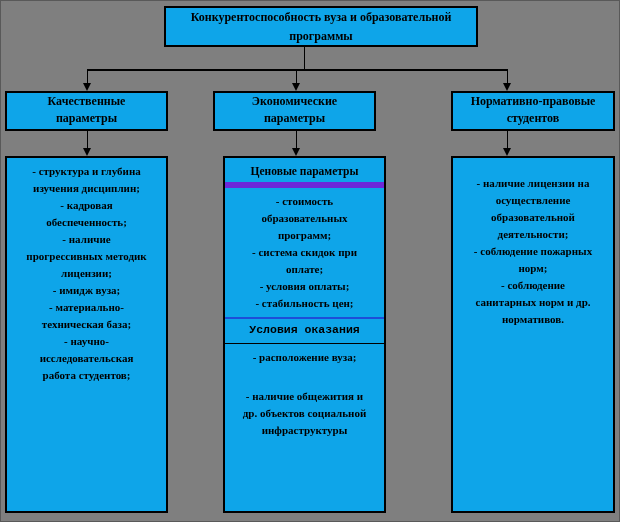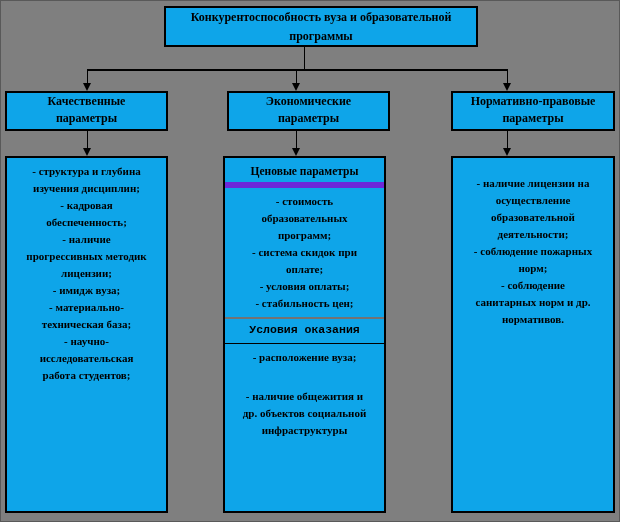--- a/index.html
+++ b/index.html
@@ -26,35 +26,35 @@
     font-size:12px; line-height:19px;
     white-space:pre-line;
   }
   .hdr-box {
     top:90px; height:40px;
     display:flex; align-items:flex-start; justify-content:center;
     font-size:12px; line-height:17px;
     white-space:pre-line;
   }
   .hdr-left  { left:4px;   width:163px; }
-  .hdr-mid   { left:226px; width:163px; }
+  .hdr-mid   { left:212px; width:163px; }
   .hdr-right { left:450px; width:164px; }
 
   .list-box { top:155px; height:357px; font-size:11px; line-height:17px; }
   .list-left  { left:4px;   width:163px; padding:5px 3px 0 3px; }
   .list-mid   { left:222px; width:163px; padding:0; display:flex; flex-direction:column; }
   .list-right { left:450px; width:164px; padding:17px 3px 0 3px; }
 
   .item { white-space:pre-line; }
   .gap-top { margin-top:22px; }
   .gap-small { margin-top:3px; }
 
   .sec { width:100%; overflow:hidden; text-align:center; padding:0 4px; }
   .sec1 { height:30px;  border-bottom:6px solid #6d28d9; padding-top:5px; }
-  .sec2 { height:131px; border-bottom:2px solid #737373; padding-top:5px; }
+  .sec2 { height:131px; border-bottom:2px solid #1d4ed8; padding-top:5px; }
   .sec3 { height:25px;  border-bottom:1.5px solid #000; padding-top:2px;font-family:Liberation Mono, monospace; }
   .sec4 { flex:1; padding-top:5px; }
   .subheader { text-align:center; font-size:11.5px; }
 
   .vline { position:absolute; width:1.5px; background:#000; }
   .hline { position:absolute; height:1.5px; background:#000; }
   .arrowhead {
     position:absolute; width:0; height:0;
     border-left:4.5px solid transparent;
     border-right:4.5px solid transparent;
@@ -84,21 +84,21 @@
   <div class="box hdr-box hdr-left">
     <span>Качественные
 параметры</span>
   </div>
   <div class="box hdr-box hdr-mid">
     <span>Экономические
 параметры</span>
   </div>
   <div class="box hdr-box hdr-right">
     <span>Нормативно-правовые
-параметры</span>
+студентов</span>
   </div>
 
   <div class="vline" style="left:85.5px; top:130px; height:17px;"></div>
   <div class="arrowhead" style="left:81.5px; top:147px;"></div>
   <div class="vline" style="left:294.5px; top:130px; height:17px;"></div>
   <div class="arrowhead" style="left:290.5px; top:147px;"></div>
   <div class="vline" style="left:505.5px; top:130px; height:17px;"></div>
   <div class="arrowhead" style="left:501.5px; top:147px;"></div>
 
   <div class="box list-box list-left">

